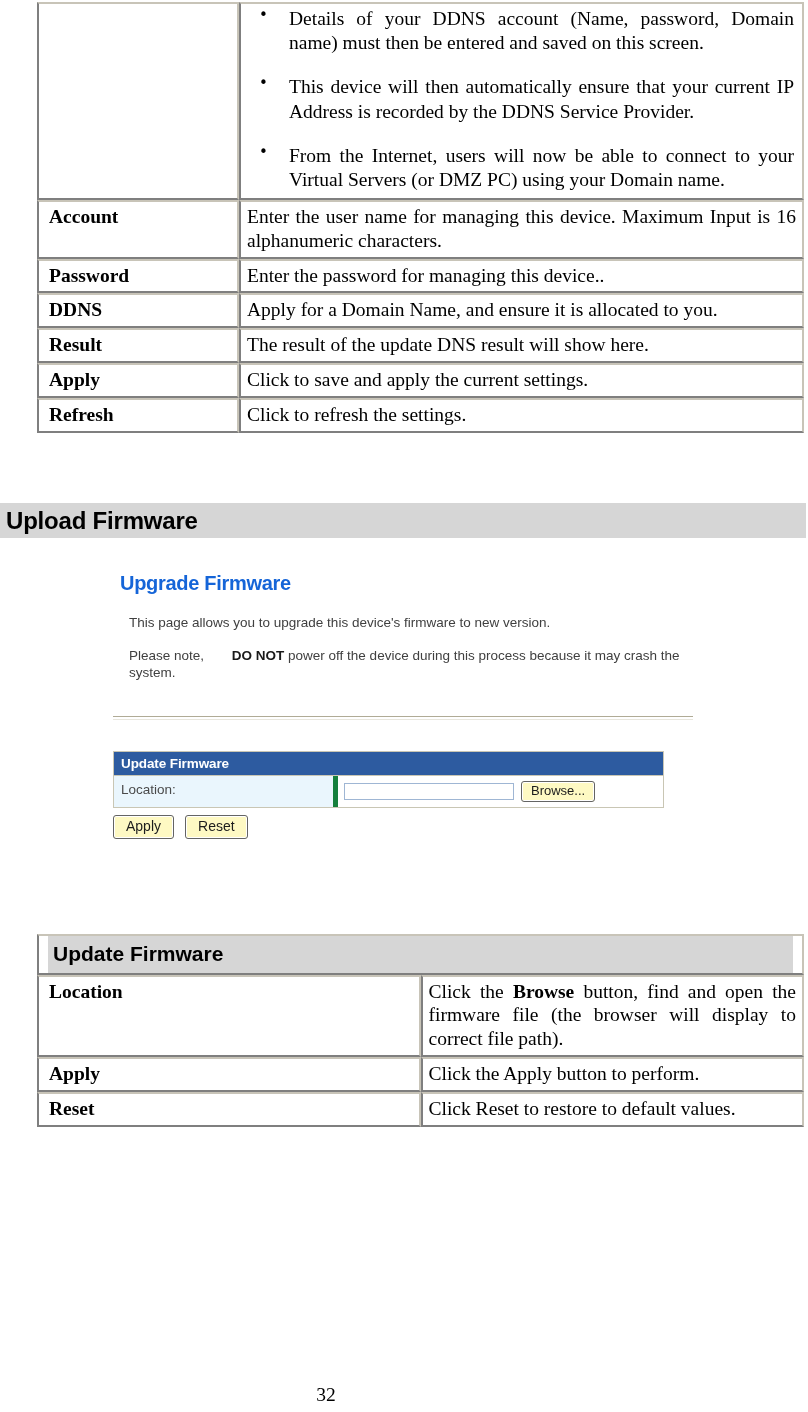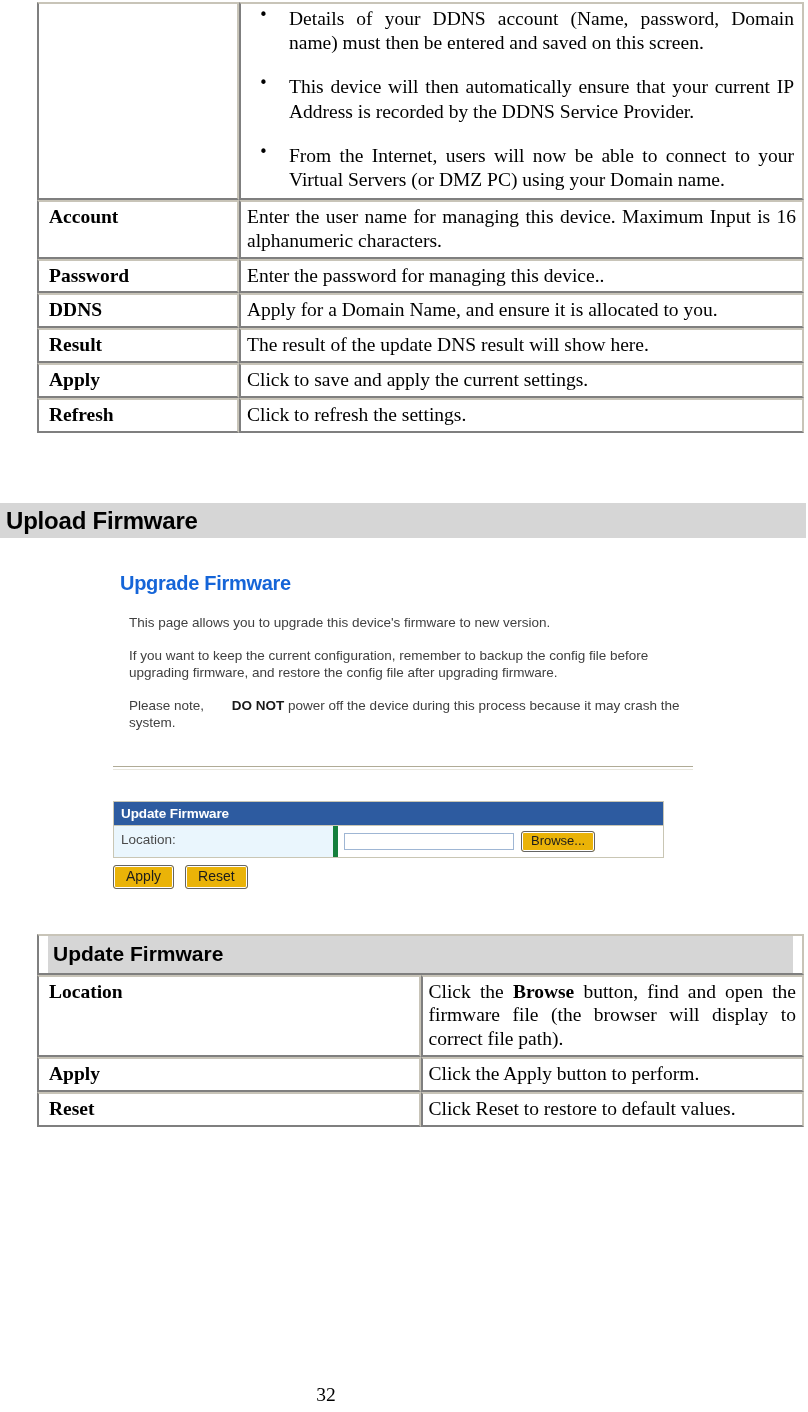--- a/index.html
+++ b/index.html
@@ -167,21 +167,21 @@
     box-sizing: border-box;
     font-family: "Liberation Sans", sans-serif;
     font-size: 12px;
     padding: 0 2px;
     color: #333;
   }
   .win-btn {
     font-family: "Liberation Sans", "DejaVu Sans", sans-serif;
     font-size: 13px;
     color: #1c1c1c;
-    background: #eab308;
+    background: #fef9c3;
     border: 1px solid #646464;
     border-radius: 3px;
     box-shadow: inset 0 0 0 1px #ffffff;
     padding: 1px 9px 2px 9px;
     line-height: 1.25;
     cursor: default;
   }
   .fw-buttons {
     margin-top: 7px;
     display: flex;
@@ -263,21 +263,20 @@
 </div>
 
 <div class="section-bar">
   <div class="title">Upload Firmware</div>
 </div>
 
 <div class="shot">
   <h2>Upgrade Firmware</h2>
 
   <p>This page allows you to upgrade this device's firmware to new version.</p>
-  <p>If you want to keep the current configuration, remember to backup the config file before upgrading firmware, and restore the config file after upgrading firmware.</p>
   <p class="last"><span>Please note, </span><b>DO NOT</b><span> power off the device during this process because it may crash the system.</span></p>
 
   <div class="rule"></div>
 
   <div class="fw-panel">
     <div class="bar">Update Firmware</div>
     <div class="fw-row">
       <div class="cellname">Location:</div>
       <div class="cellval">
         <input class="loc-input" type="text" value="" style="">

